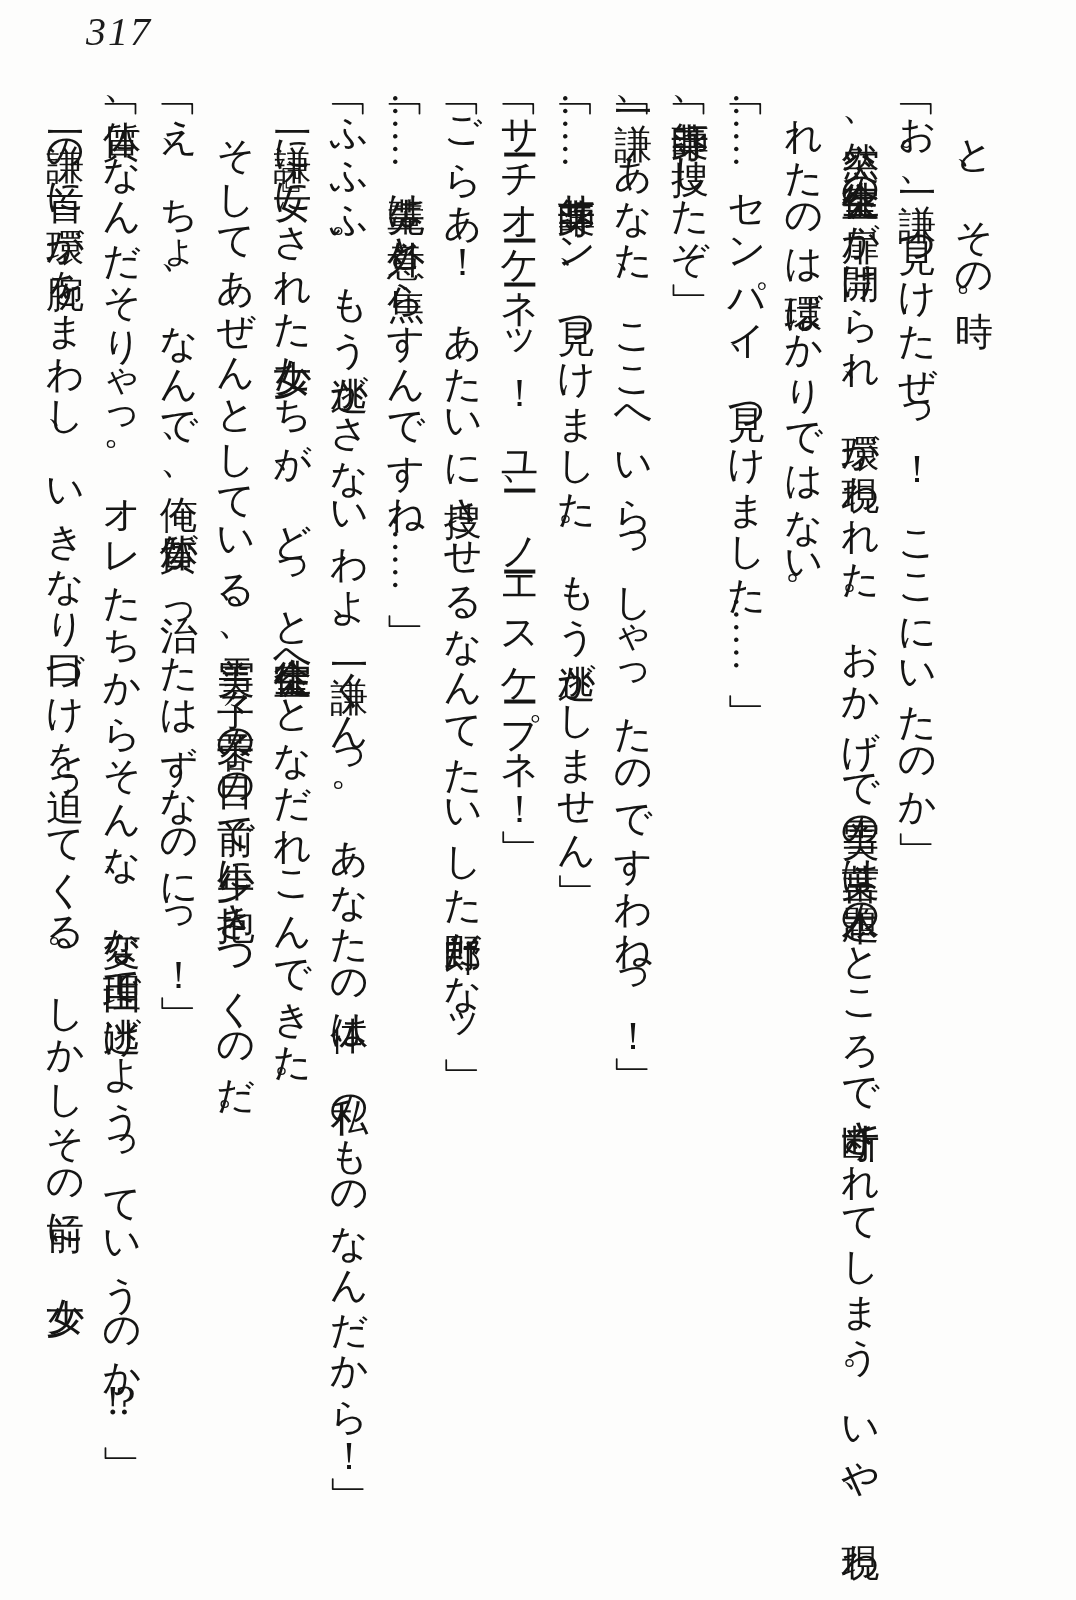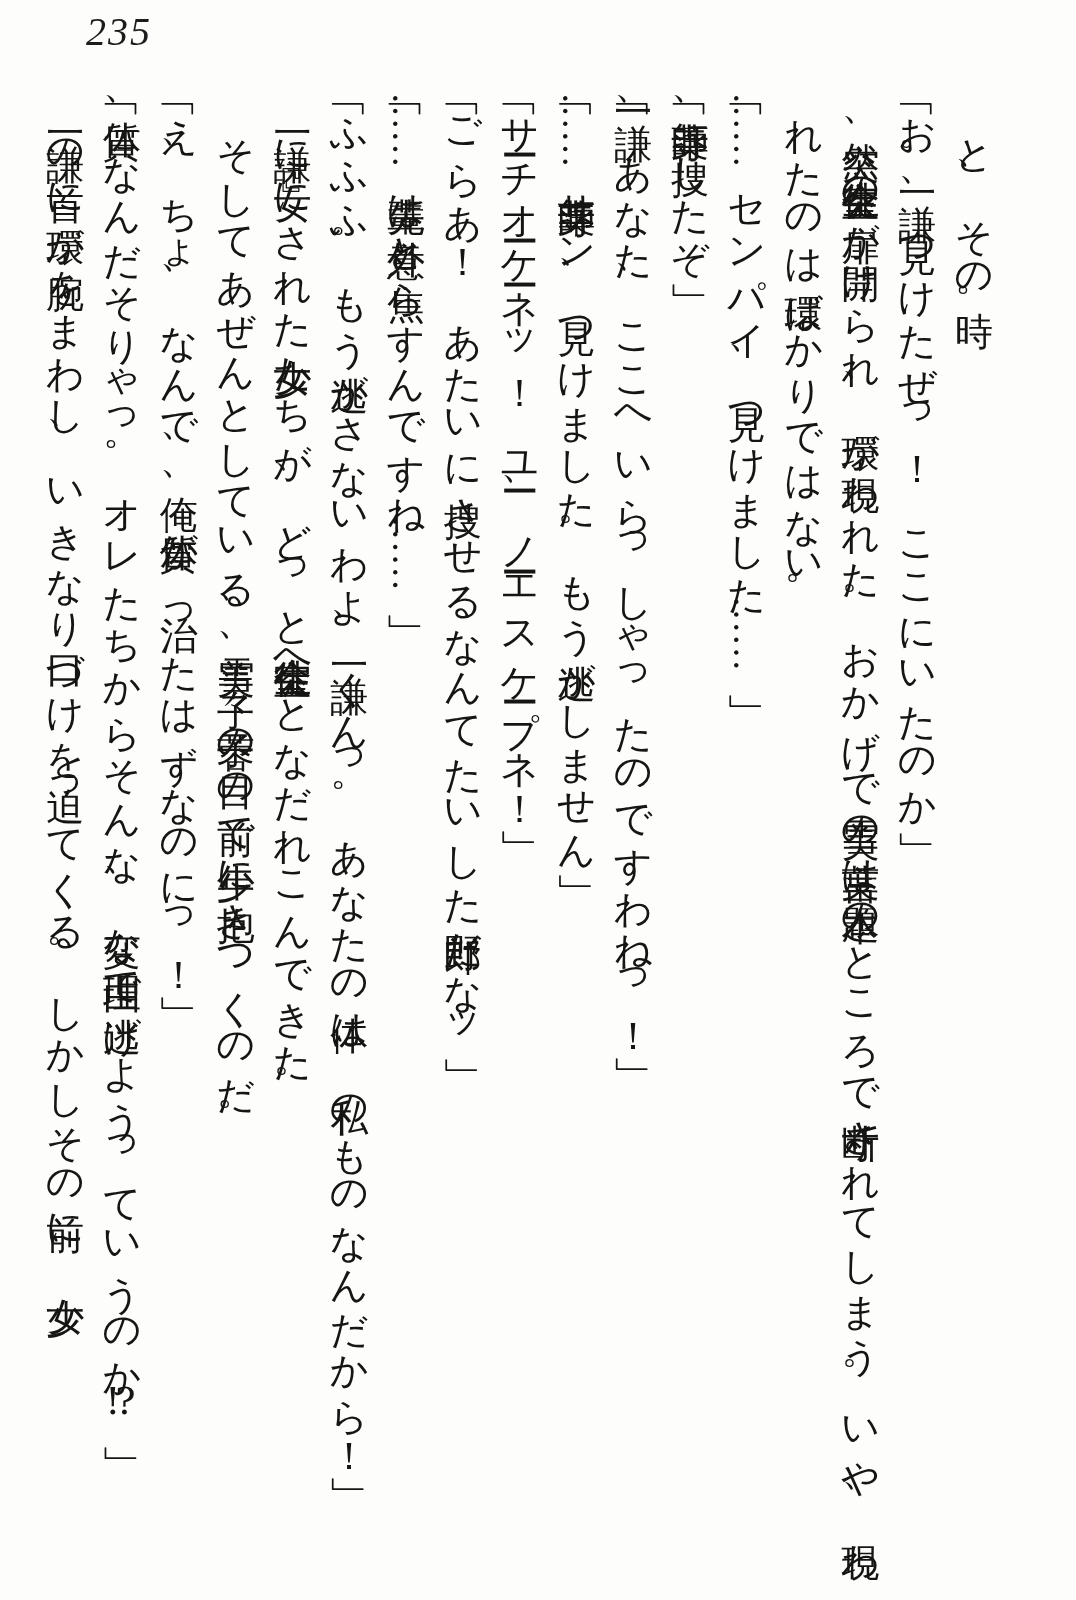--- a/index.html
+++ b/index.html
@@ -40,21 +40,21 @@
     margin: 0;
     padding: 0;
   }
   .text-block p.narration {
     text-indent: 0.55em;
   }
 </style>
 </head>
 <body>
 
-<div class="page-number">235</div>
+<div class="page-number">317</div>
 
 <div class="text-block">
   <p class="narration">と、その時。</p>
   <p class="dialogue">「お。謙一、見つけたぜっ！　ここにいたのか」</p>
   <p class="narration">突然、生徒会室の扉が開けられ、環が現われた。おかげで美雪の言葉は本題のところで寸断されてしまう。いや、現われたのは環ばかりではない。</p>
   <p class="dialogue">「……センパイ、見つけました……」</p>
   <p class="dialogue">「薬師寺、捜したぞ」</p>
   <p class="dialogue">「謙一、あなた、ここへいらっしゃったのですわねっ！」</p>
   <p class="dialogue">「……薬師寺サン、見つけました。もう逃がしません」</p>
   <p class="dialogue">「サーチオーケーネッ！　ユー、ノーエスケープネ！」</p>

